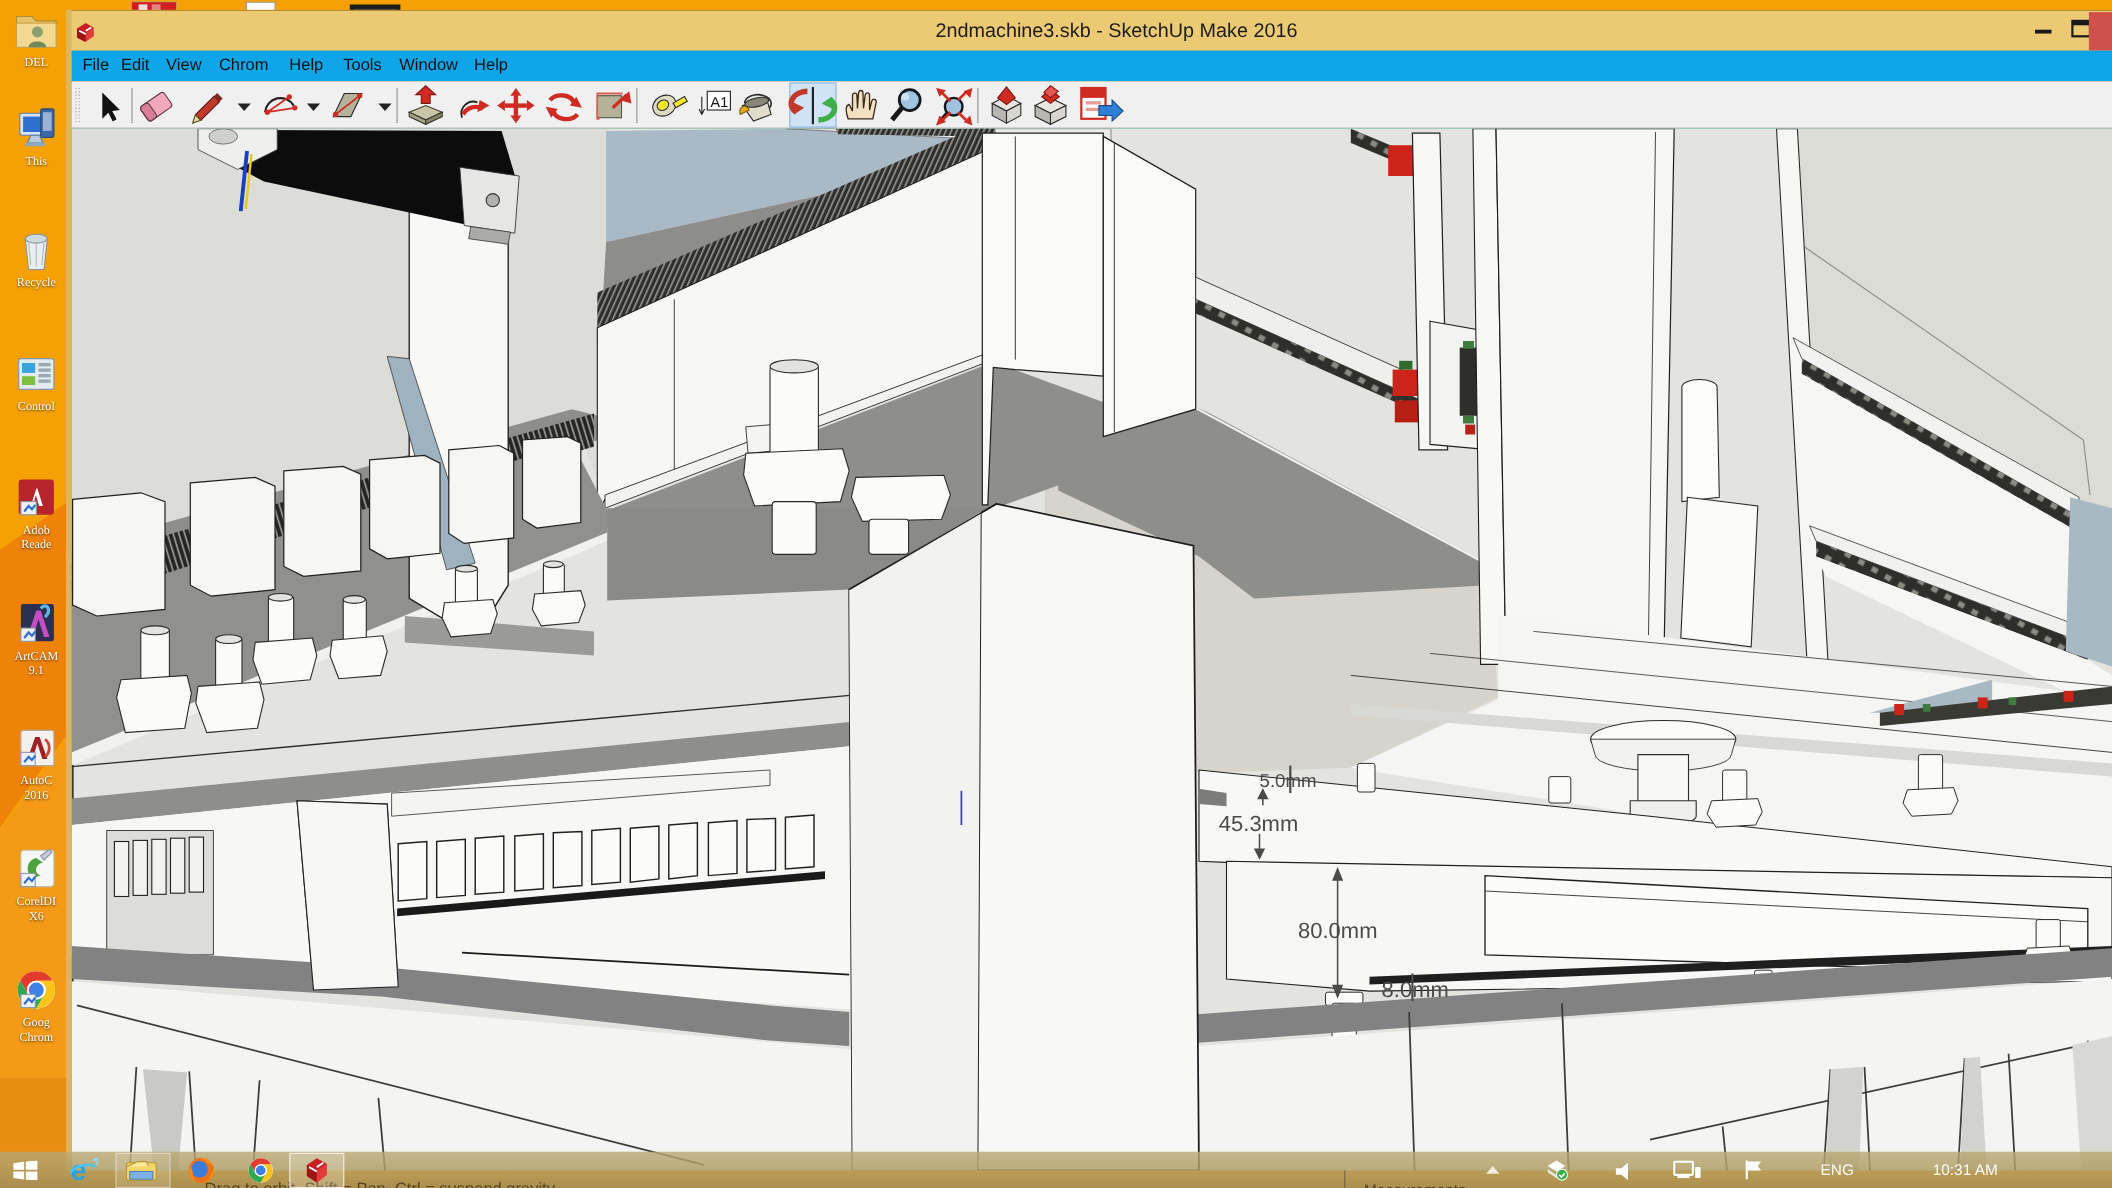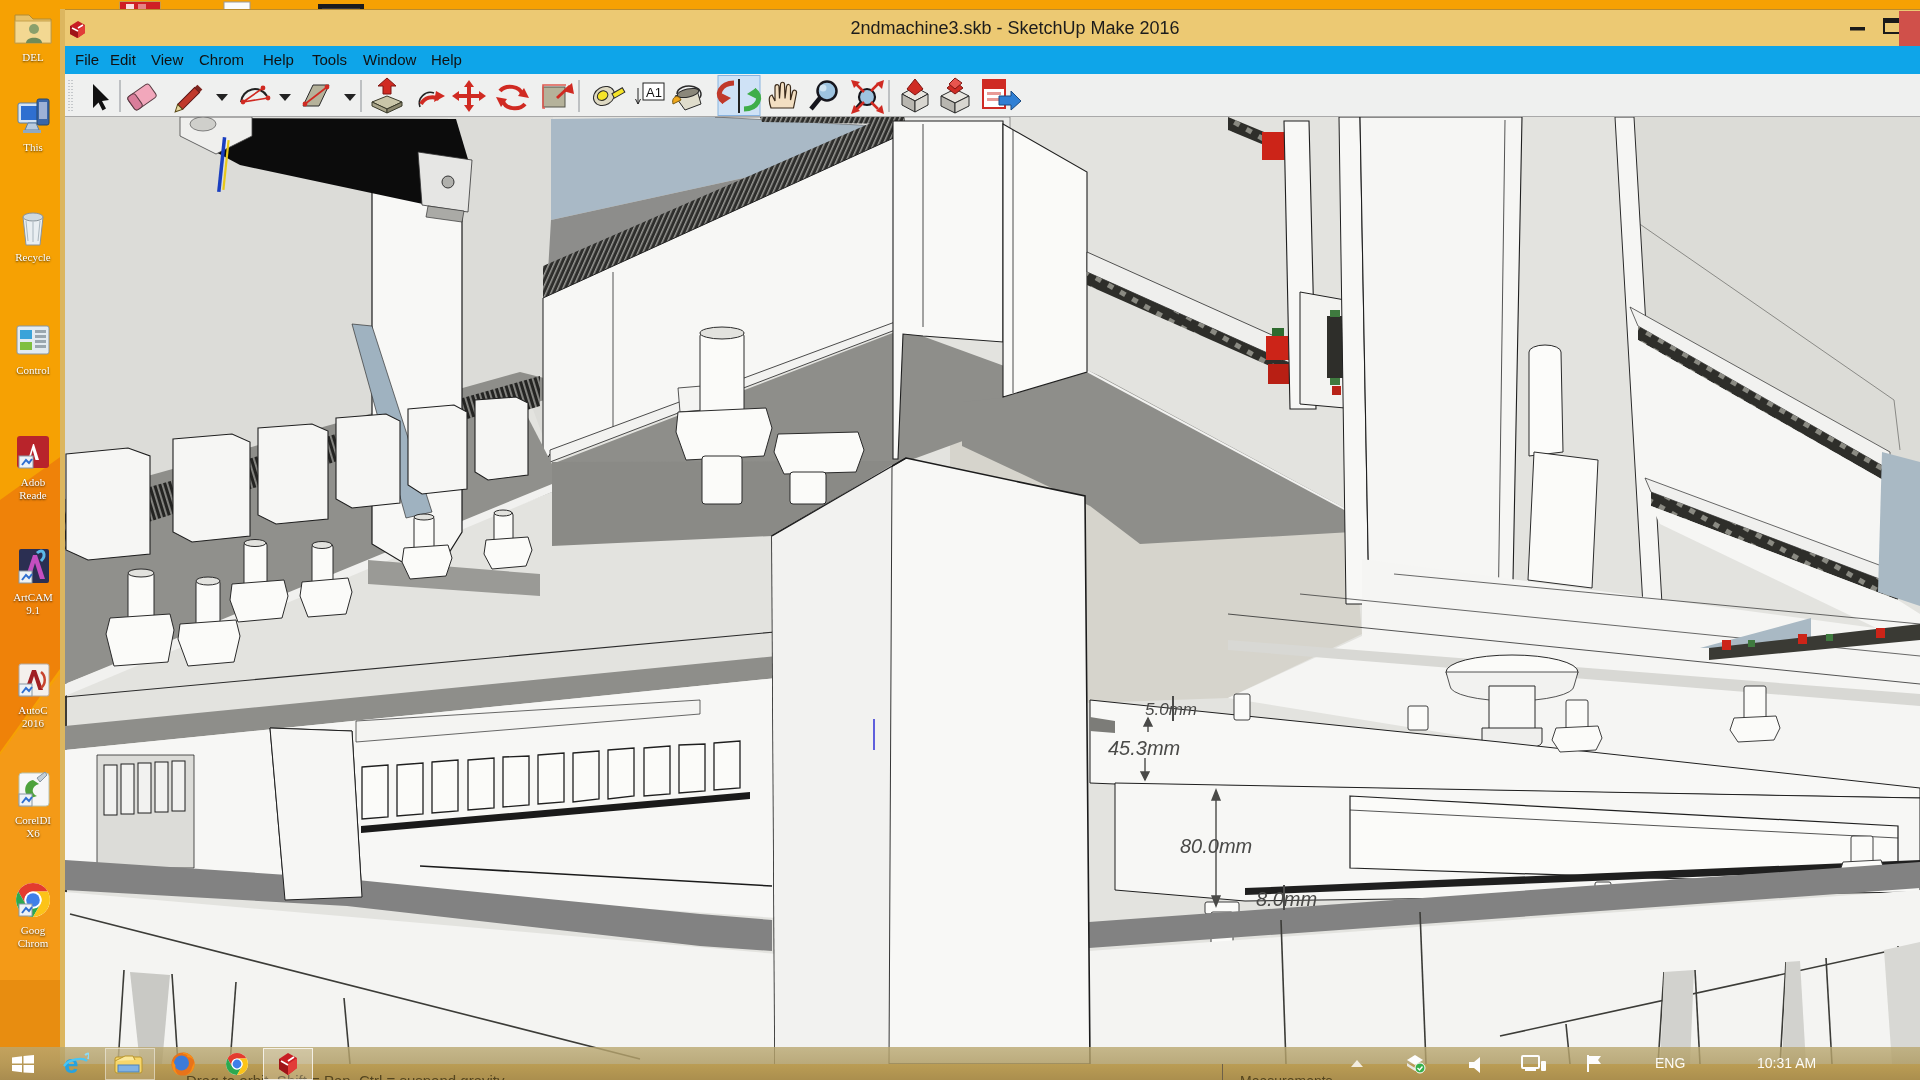--- a/index.html
+++ b/index.html
@@ -10,21 +10,21 @@
 #desk { position:absolute; left:0; top:0; width:1920px; height:1080px; }
 .dicon { position:absolute; width:60px; text-align:center; color:#fff; font-size:11px; line-height:13px; text-shadow:0 1px 2px rgba(0,0,0,.75);font-family:Liberation Serif, serif; }
 .dicon .ig { display:block; margin:0 auto 2px auto; }
 
 #win { position:absolute; left:60px; top:9px; width:1860px; height:749px; }
 #titlebar { position:absolute; left:0; top:0; width:1860px; height:37px; background:#ecc973; border-top:1px solid #b98b2e; }
 #title-text { position:absolute; left:25px; top:8px; width:1860px; text-align:center; font-size:18px; color:#1c1c1c; }
 #menubar { position:absolute; left:5px; top:37px; width:1855px; height:28px; background:#0ea5e9; font-size:15px; color:#111; }
 .mi { position:absolute; top:5px; }
 #toolbar { position:absolute; left:5px; top:65px; width:1855px; height:43px; background:#eff0ef; border-bottom:1px solid #a9a9a9; }
-#viewport { position:absolute; left:5px; top:108px; width:1855px; height:947px; background:#5eead4;font-style:italic; }
+#viewport { position:absolute; left:5px; top:108px; width:1855px; height:947px; background:#5eead4; }
 #winborder { position:absolute; left:0; top:0; width:5px; height:1055px; background:#dcb65f; }
 
 #taskbar { position:absolute; left:0; top:1047px; width:1920px; height:33px; background:linear-gradient(180deg, rgba(186,168,113,.80) 0%, rgba(174,155,100,.84) 55%, rgba(160,140,88,.88) 100%); }
 #tray { position:absolute; left:1340px; top:0; width:580px; height:33px; color:#fdfbf5; font-size:14px; }
 </style>
 </head>
 <body>
 <div id="stage">
   <div id="desk">
     <svg width="1920" height="1080" style="position:absolute;left:0;top:0">

